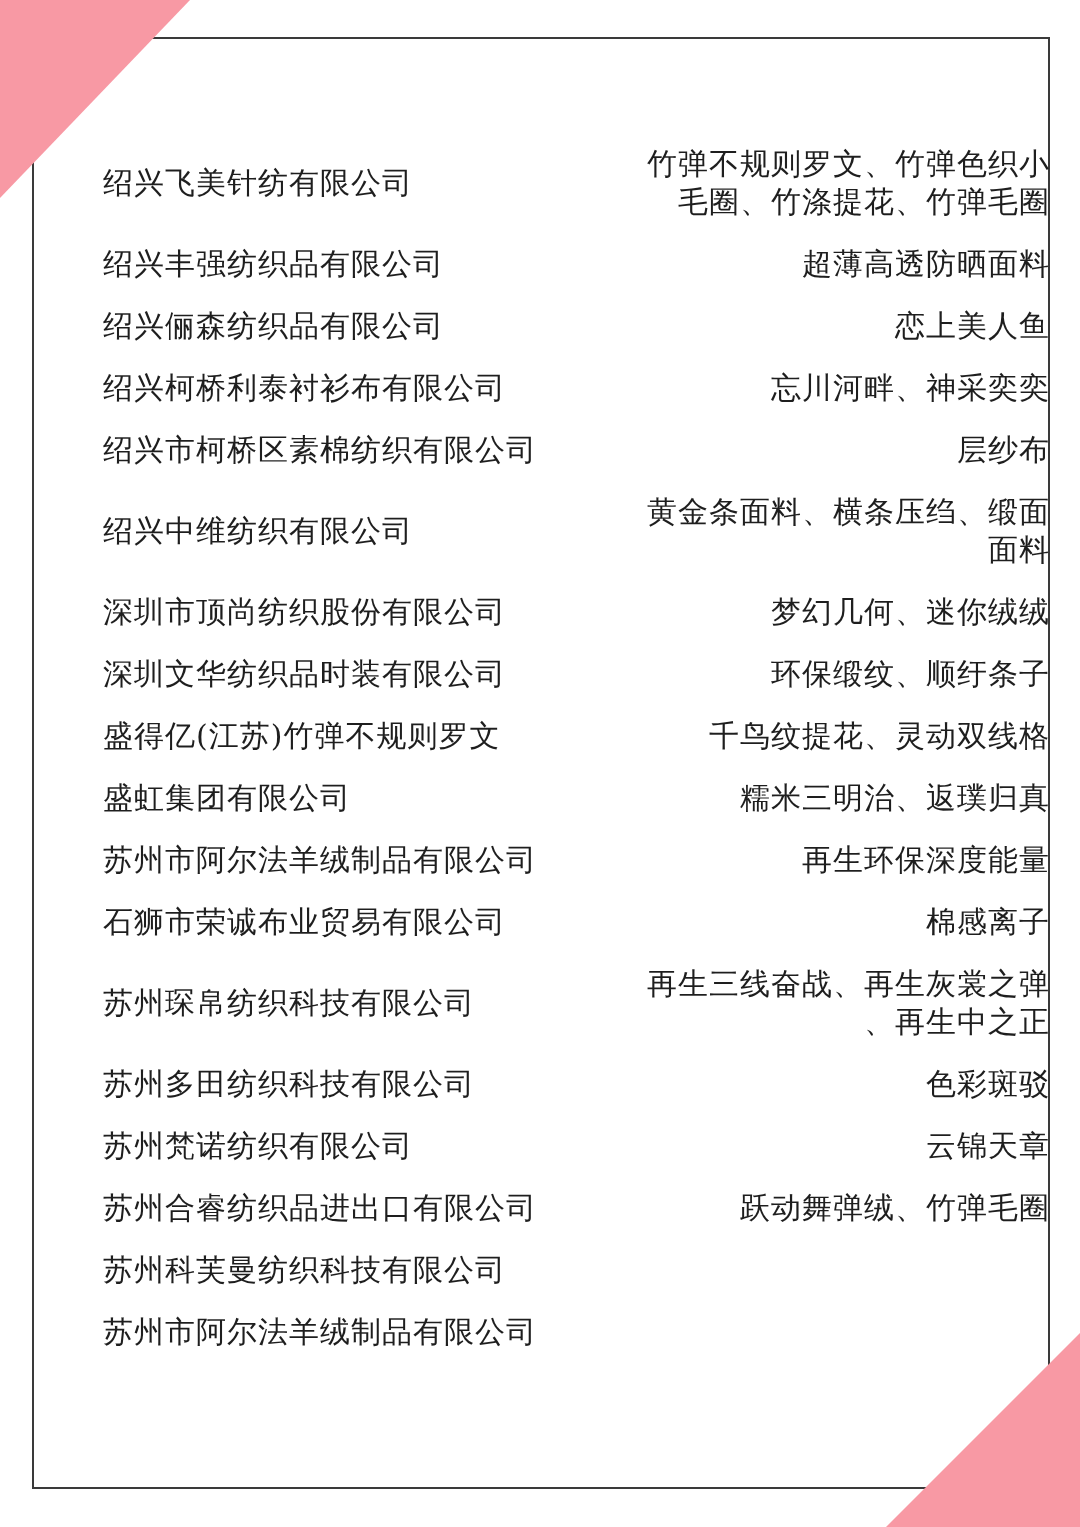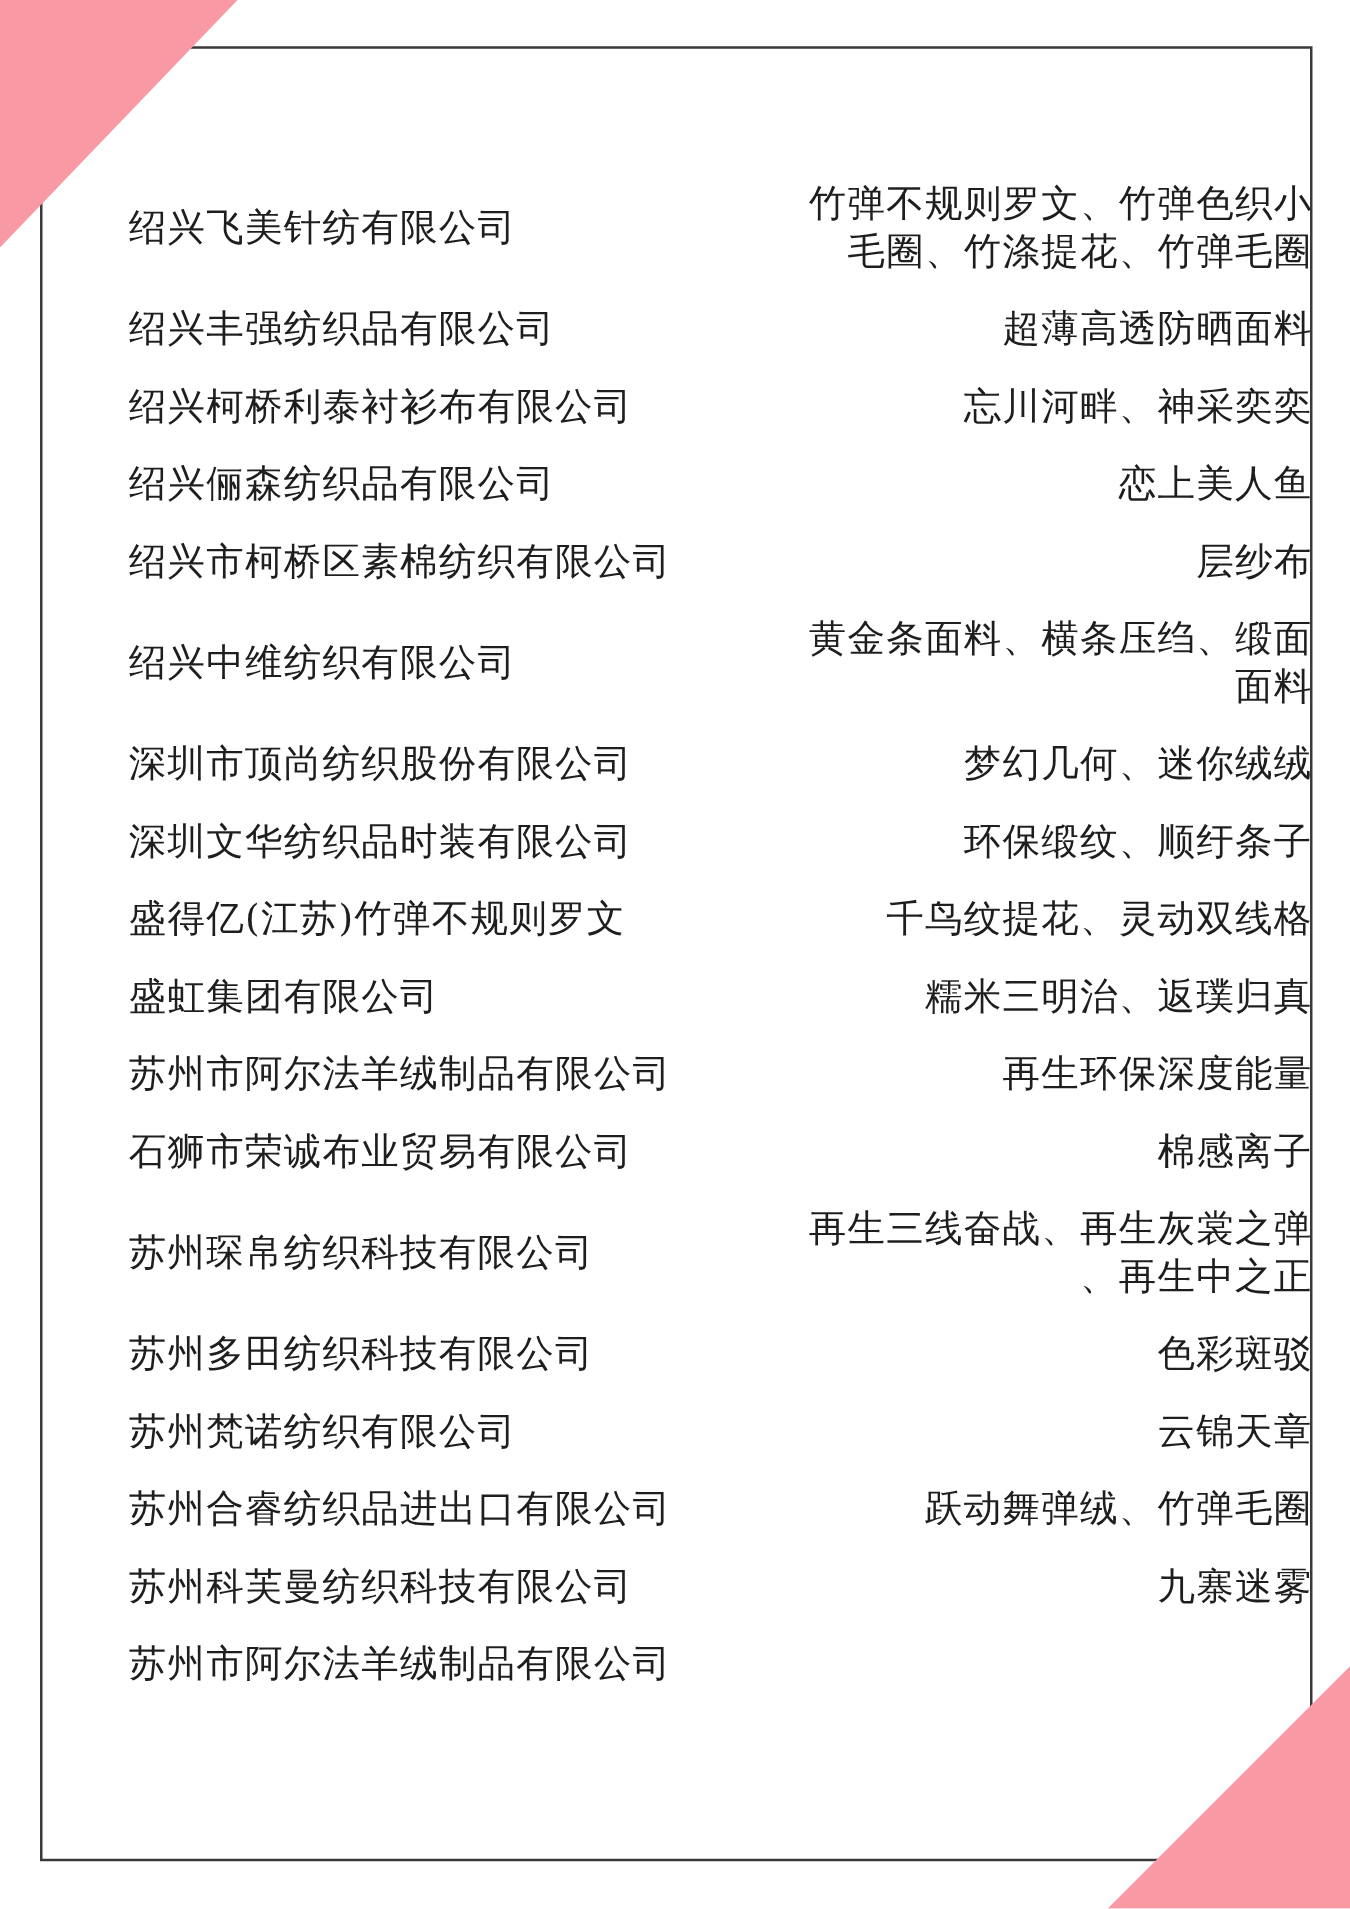--- a/index.html
+++ b/index.html
@@ -91,30 +91,30 @@
   </div>
 
   <div class="row">
     <div class="cell company">绍兴丰强纺织品有限公司</div>
     <div class="cell products">
         <div class="product-line">超薄高透防晒面料</div>
       </div>
   </div>
 
   <div class="row">
+    <div class="cell company">绍兴俪森纺织品有限公司</div>
+    <div class="cell products">
+        <div class="product-line">恋上美人鱼</div>
+      </div>
+  </div>
+
+  <div class="row">
     <div class="cell company">绍兴柯桥利泰衬衫布有限公司</div>
     <div class="cell products">
         <div class="product-line">忘川河畔、神采奕奕</div>
-      </div>
-  </div>
-
-  <div class="row">
-    <div class="cell company">绍兴俪森纺织品有限公司</div>
-    <div class="cell products">
-        <div class="product-line">恋上美人鱼</div>
       </div>
   </div>
 
   <div class="row">
     <div class="cell company">绍兴市柯桥区素棉纺织有限公司</div>
     <div class="cell products">
         <div class="product-line">层纱布</div>
       </div>
   </div>
 
@@ -192,21 +192,18 @@
 
   <div class="row">
     <div class="cell company">苏州合睿纺织品进出口有限公司</div>
     <div class="cell products">
         <div class="product-line">跃动舞弹绒、竹弹毛圈</div>
       </div>
   </div>
 
   <div class="row">
     <div class="cell company">苏州科芙曼纺织科技有限公司</div>
-    <div class="cell products">
-        <div class="product-line">九寨迷雾</div>
-      </div>
   </div>
 
   <div class="row">
     <div class="cell company">苏州市阿尔法羊绒制品有限公司</div>
   </div>
 </div>
 
 </body></html>

